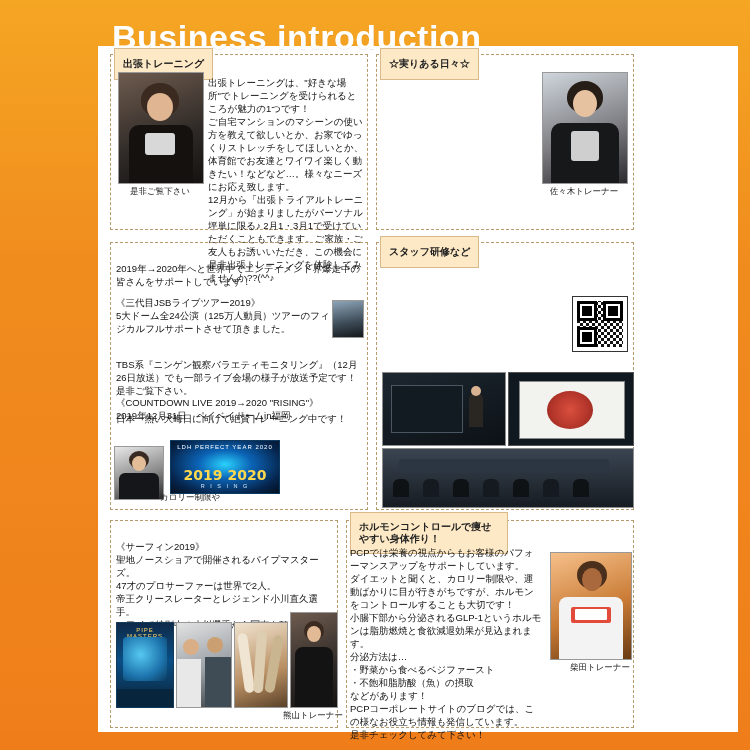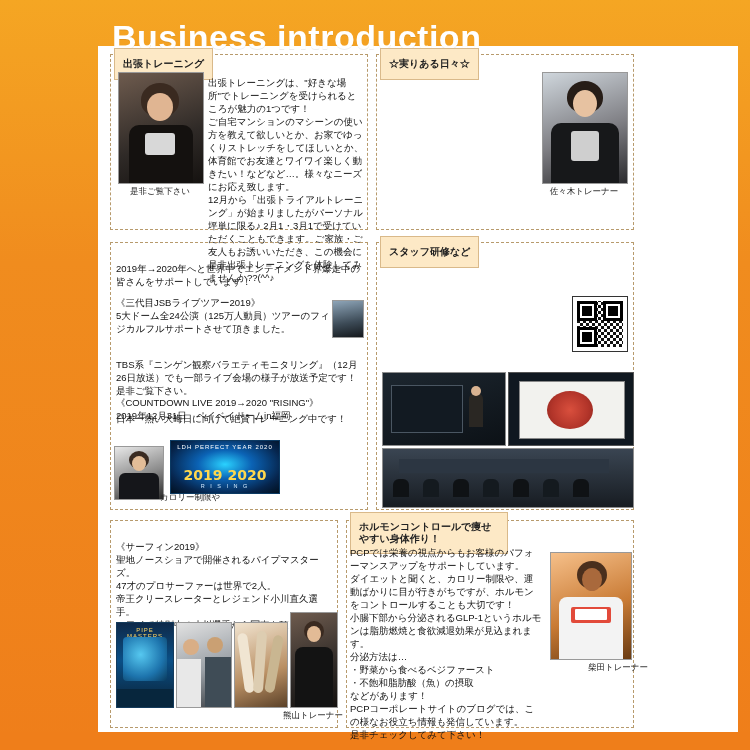--- a/index.html
+++ b/index.html
@@ -262,15 +262,15 @@
 PCPコーポレートサイトのブログでは、この様なお役立ち情報も発信しています。
 是非チェックしてみて下さい！</div>
 
   <div class="photo p11" style="position:absolute;left:550px;top:552px;width:80px;height:106px;">
     <div style="position:absolute;left:26px;top:8px;width:30px;height:28px;border-radius:50%;background:#4a2f1d;"></div>
     <div style="position:absolute;left:31px;top:15px;width:20px;height:23px;border-radius:50%;background:#a9693c;"></div>
     <div style="position:absolute;left:8px;top:44px;width:64px;height:62px;background:#f3f3f3;border-radius:8px 8px 0 0;"></div>
     <div style="position:absolute;left:20px;top:54px;width:40px;height:16px;background:#e24a3a;border-radius:2px;"></div>
     <div style="position:absolute;left:24px;top:56px;width:32px;height:11px;background:#ffffff;border-radius:1px;"></div>
   </div>
-  <div class="cap" style="position:absolute;left:578px;top:660px;width:80px;font-family:Liberation Mono, monospace;">柴田トレーナー</div>
+  <div class="cap" style="position:absolute;left:560px;top:660px;width:80px;font-family:Liberation Mono, monospace;">柴田トレーナー</div>
 
 </div>
 
 </body></html>

